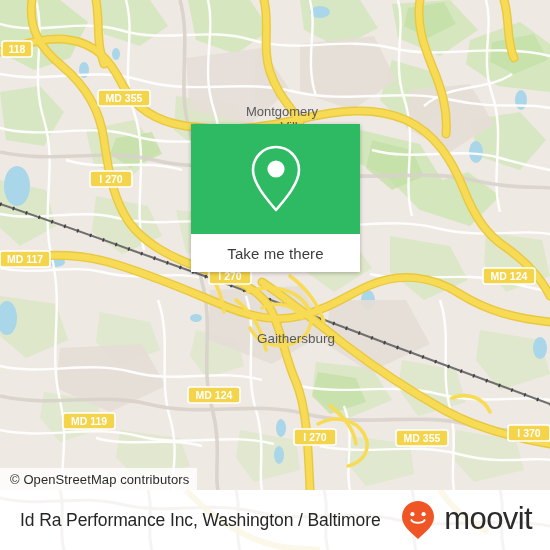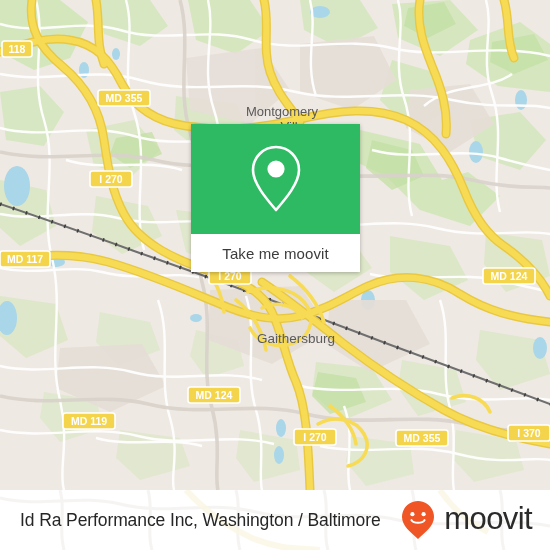--- a/index.html
+++ b/index.html
@@ -328,31 +328,34 @@
             <text x="422" y="441.6" text-anchor="middle" font-family="'Liberation Sans',sans-serif" font-size="10.5" font-weight="bold" fill="#ffffff">MD 355</text>
           </g>
           <g>
             <rect x="508" y="425" width="42" height="16" rx="2.5" fill="#f4d44a" stroke="#ffffff" stroke-width="1.6"></rect>
             <text x="529" y="436.6" text-anchor="middle" font-family="'Liberation Sans',sans-serif" font-size="10.5" font-weight="bold" fill="#ffffff">I 370</text>
           </g>
         </g>
 
     </svg>
 
+    <div id="osm-attrib">
+      <span>© OpenStreetMap contributors</span>
+    </div>
   </div>
 
   <div id="place-card">
     <div id="place-card-top">
       <svg width="58" height="72" viewBox="0 0 58 72">
         <path d="M29,4 C16.3,4 6,14.3 6,27 C6,40.5 20,56.5 29,67 C38,56.5 52,40.5 52,27 C52,14.3 41.7,4 29,4 Z" fill="none" stroke="#ffffff" stroke-width="2.6" stroke-linejoin="round"></path>
         <circle cx="29" cy="26" r="8.6" fill="#ffffff"></circle>
       </svg>
     </div>
     <div id="place-card-bottom">
-      <span id="take-me-there-label">Take me moovit</span>
+      <span id="take-me-there-label">Take me there</span>
     </div>
   </div>
 
   <div id="footer">
 
     <svg id="footer-bg" width="550" height="60" viewBox="0 0 550 60">
       <rect width="550" height="60" fill="#ffffff"></rect>
       <g stroke="#e2ddd7" stroke-width="3" fill="none">
         <path d="M0,8 C40,18 80,4 120,14 C170,26 210,10 256,22 C306,34 350,18 398,30 C442,40 500,26 550,36"></path>
         <path d="M60,0 C66,20 58,38 64,60"></path>

